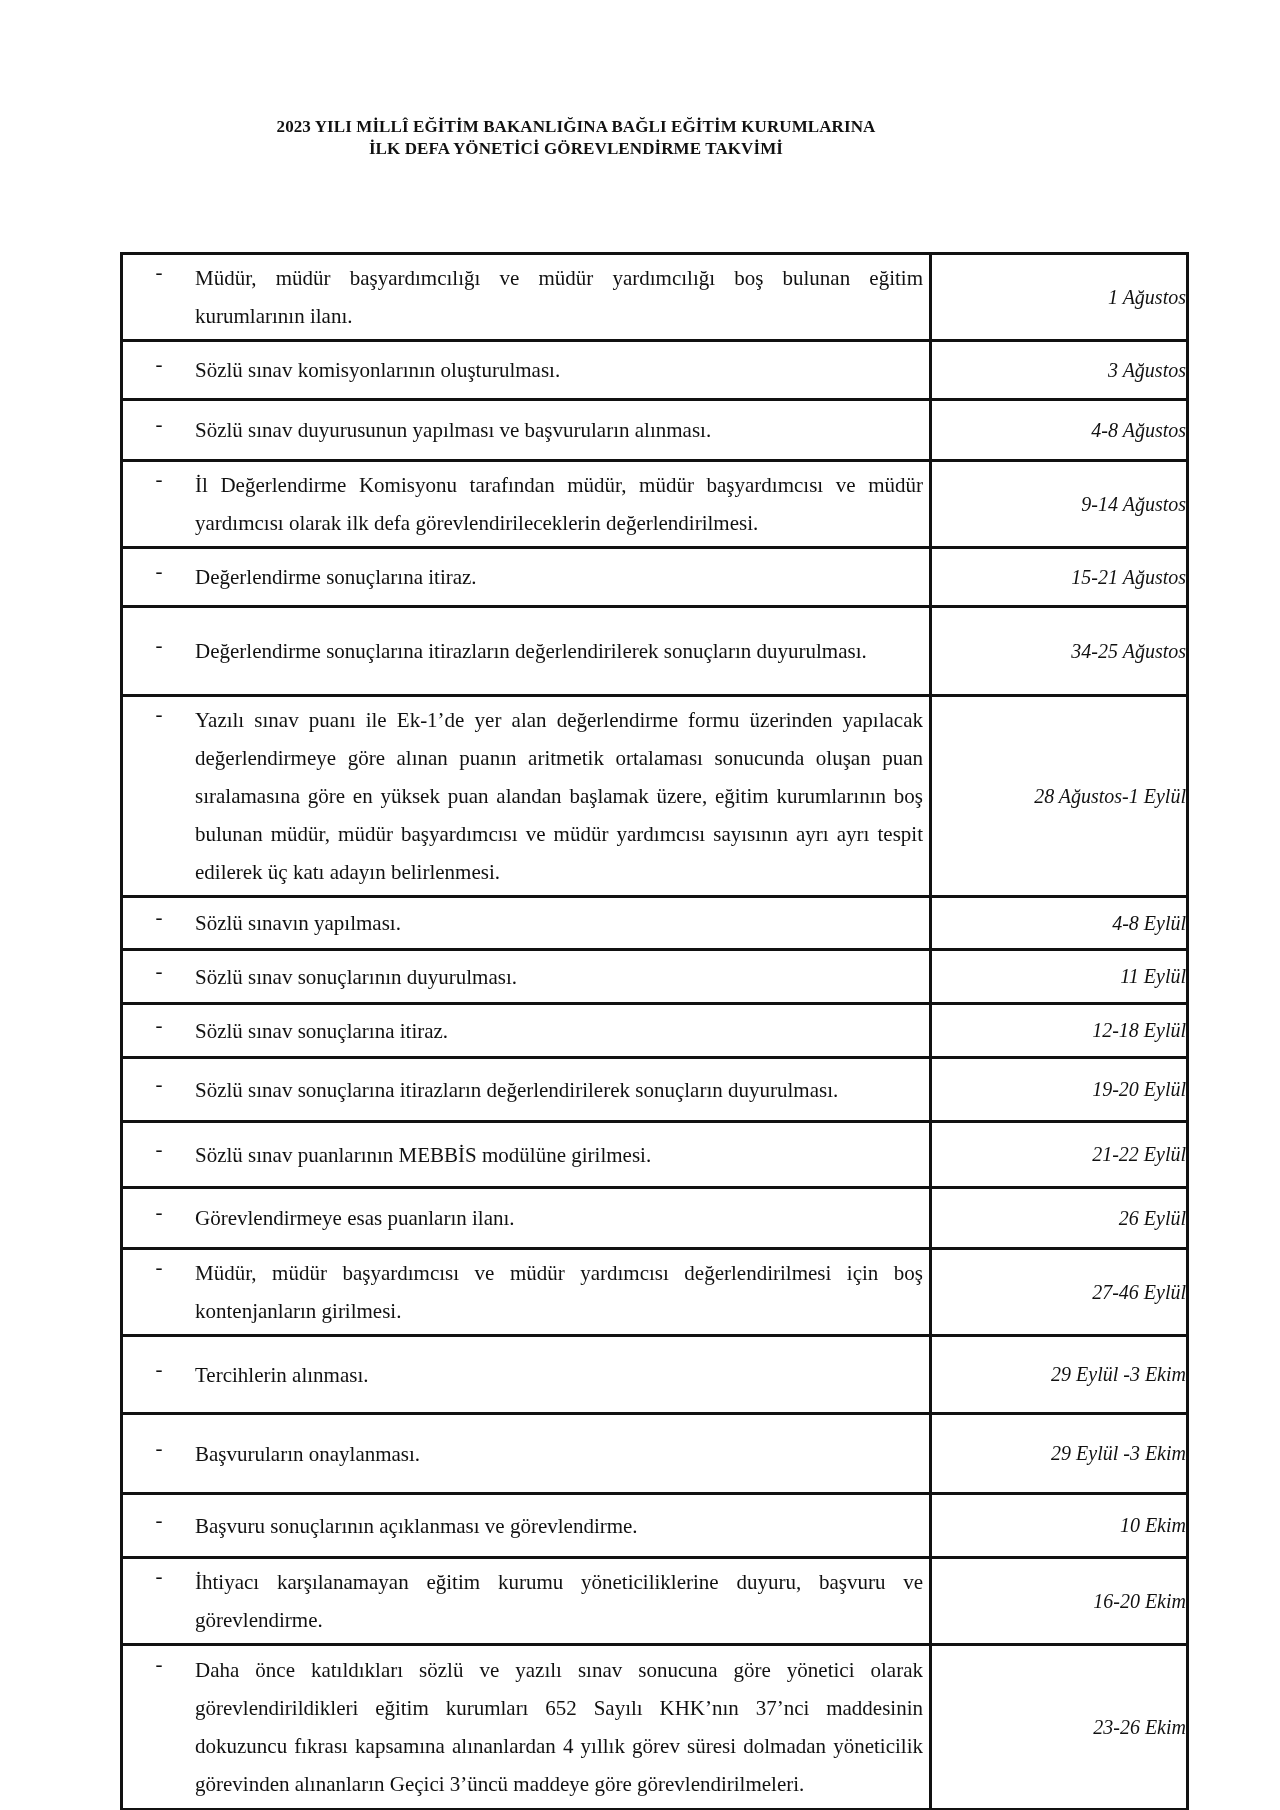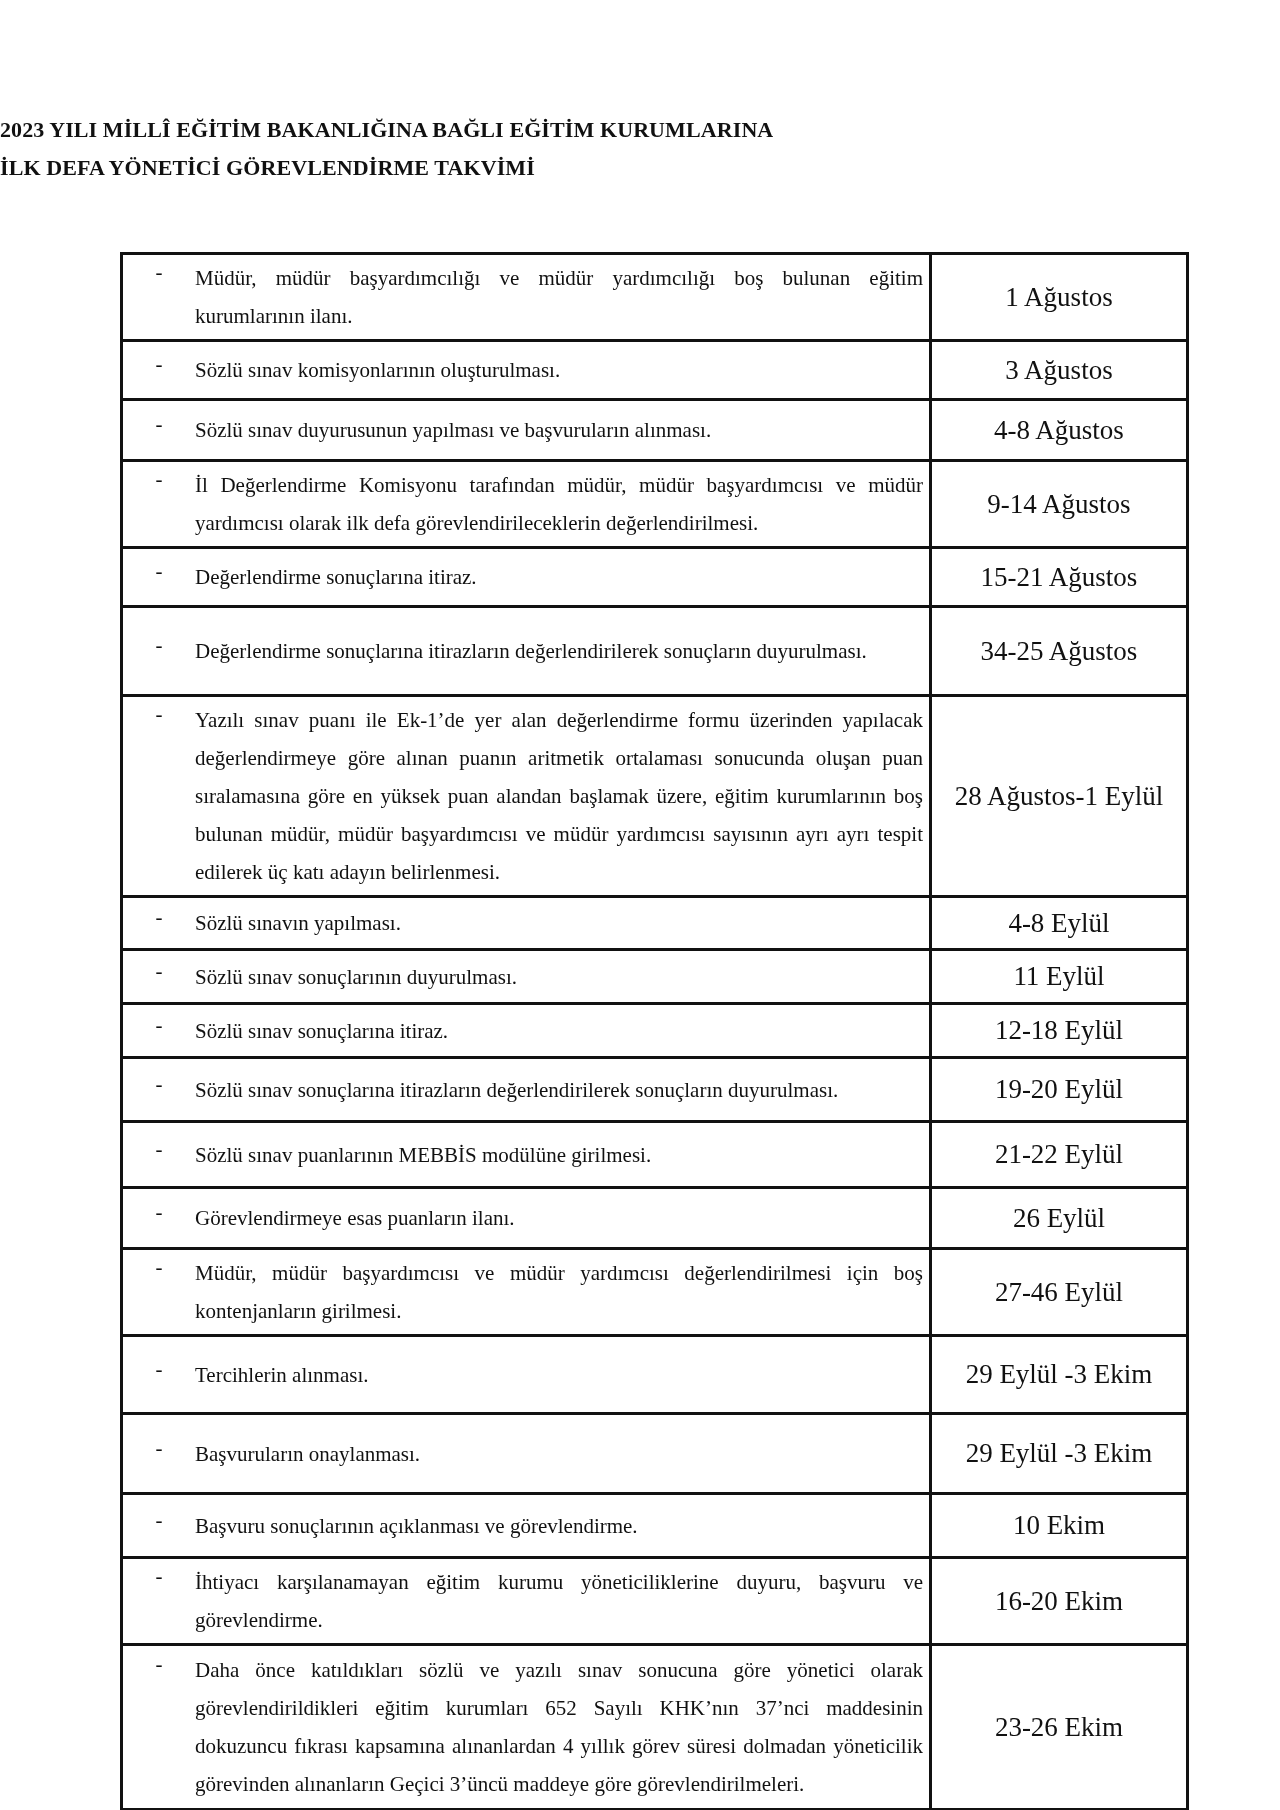--- a/index.html
+++ b/index.html
@@ -1,23 +1,23 @@
 <!DOCTYPE html>
 <html><head>
 <meta charset="utf-8">
 <style>
   html,body{margin:0;padding:0;background:#ffffff;}
   body{width:1280px;height:1810px;position:relative;font-family:"Liberation Serif","DejaVu Serif",serif;color:#111;}
-  .title{position:absolute;left:0;width:1152px;text-align:left;font-weight:bold;font-size:22px;letter-spacing:0.1px;}
+  .title{position:absolute;left:0;width:1152px;text-align:center;font-weight:bold;font-size:17px;letter-spacing:0.1px;}
   .t1{top:117px;}
-  .t2{top:155px;}
+  .t2{top:139px;}
   table.cal{position:absolute;left:120px;top:252px;width:1069px;border-collapse:collapse;table-layout:fixed;}
   table.cal td{border:3px solid #111;padding:0;vertical-align:middle;}
   td.desc{width:806px;}
-  td.date{text-align:center;font-size:27px;}
+  td.date{text-align:right;font-size:20px;font-style:italic;}
   .row-inner{display:flex;align-items:flex-start;padding:4px 6px 4px 0;}
   .dash{width:72px;flex:0 0 72px;text-align:center;font-size:21px;line-height:27px;}
   .text{flex:1;font-size:21px;line-height:38px;text-align:justify;text-align-last:left;}
 </style>
 </head>
 <body>
 
 <div class="title t1">2023 YILI MİLLÎ EĞİTİM BAKANLIĞINA BAĞLI EĞİTİM KURUMLARINA</div>
 <div class="title t2">İLK DEFA YÖNETİCİ GÖREVLENDİRME TAKVİMİ</div>
 

